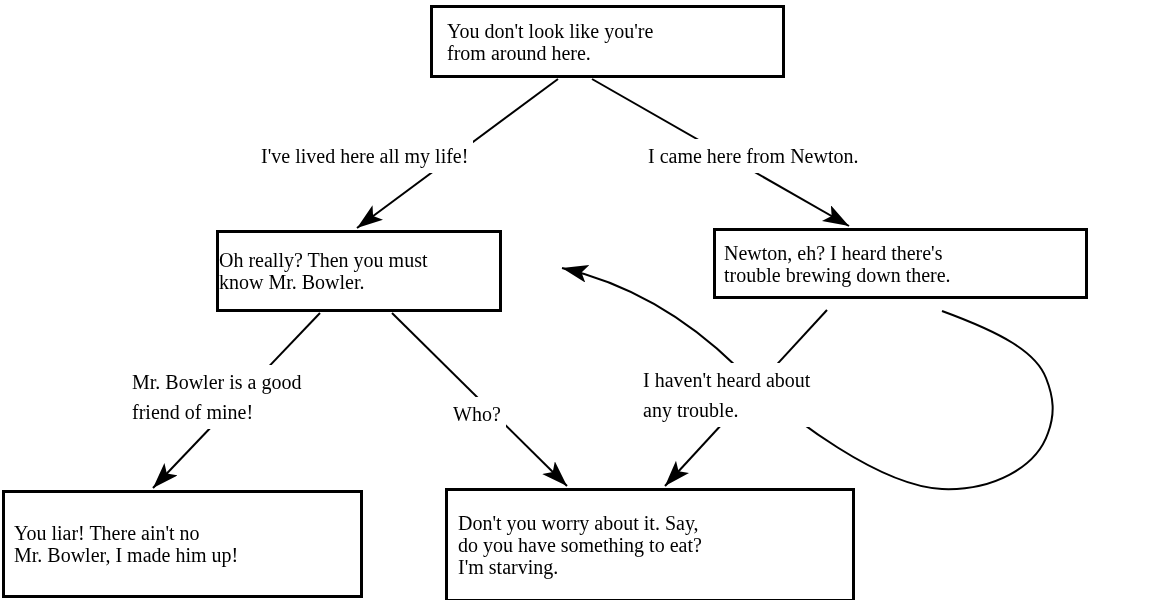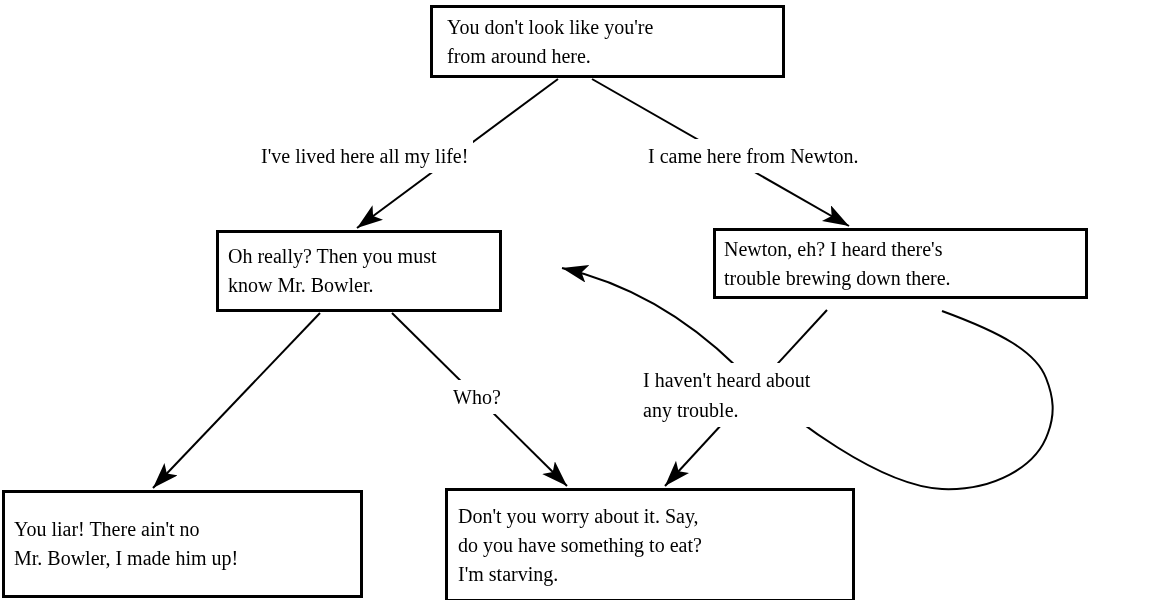--- a/index.html
+++ b/index.html
@@ -18,21 +18,21 @@
     color: #000000;
   }
   .node {
     position: absolute;
     box-sizing: border-box;
     border: 3px solid #000000;
     background: #ffffff;
     display: flex;
     align-items: center;
     font-size: 20px;
-    line-height: 29px;
+    line-height: 22px;
     white-space: pre-line;
     z-index: 1;
   }
   #edges-svg {
     position: absolute;
     left: 0;
     top: 0;
     width: 1174px;
     height: 600px;
     z-index: 2;
@@ -49,21 +49,21 @@
   }
 </style>
 </head>
 <body>
 
 <div id="canvas">
 
   <div class="node" style="left:430px; top:5px; width:355px; height:73px; padding-left:14px;">You don't look like you're
 from around here.</div>
 
-  <div class="node" style="left:216px; top:230px; width:286px; height:82px; padding-left:9px;">Oh really? Then you must
+  <div class="node" style="left:216px; top:230px; width:286px; height:82px; padding-left:0;">Oh really? Then you must
 know Mr. Bowler.</div>
 
   <div class="node" style="left:713px; top:228px; width:375px; height:71px; padding-left:8px;">Newton, eh? I heard there's
 trouble brewing down there.</div>
 
   <div class="node" style="left:2px; top:490px; width:361px; height:108px; padding-left:9px;">You liar! There ain't no
 Mr. Bowler, I made him up!</div>
 
   <div class="node" style="left:445px; top:488px; width:410px; height:114px; padding-left:10px;">Don't you worry about it. Say,
 do you have something to eat?
@@ -85,20 +85,22 @@
              C 1054 398, 1055 414, 1048 433
              C 1036 468, 992 491, 942 489
              C 882 486, 792 422, 737 367
              C 696 327, 640 286, 562 268" stroke="#000000" stroke-width="2" fill="none" marker-end="url(#arrowhead)"></path>
   </svg>
 
   <div class="edge-label" style="left:643px; top:139px;">I came here from Newton.</div>
 
   <div class="edge-label" style="left:256px; top:139px;">I've lived here all my life!</div>
 
+  <div class="edge-label" style="left:127px; top:365px;">Mr. Bowler is a good
+friend of mine!</div>
 
-  <div class="edge-label" style="left:448px; top:380px;">Who?</div>
+  <div class="edge-label" style="left:448px; top:397px;">Who?</div>
 
   <div class="edge-label" style="left:607px; top:363px;margin-left:31px;">I haven't heard about
 any trouble.</div>
 
 
 </div>
 
 </body></html>

